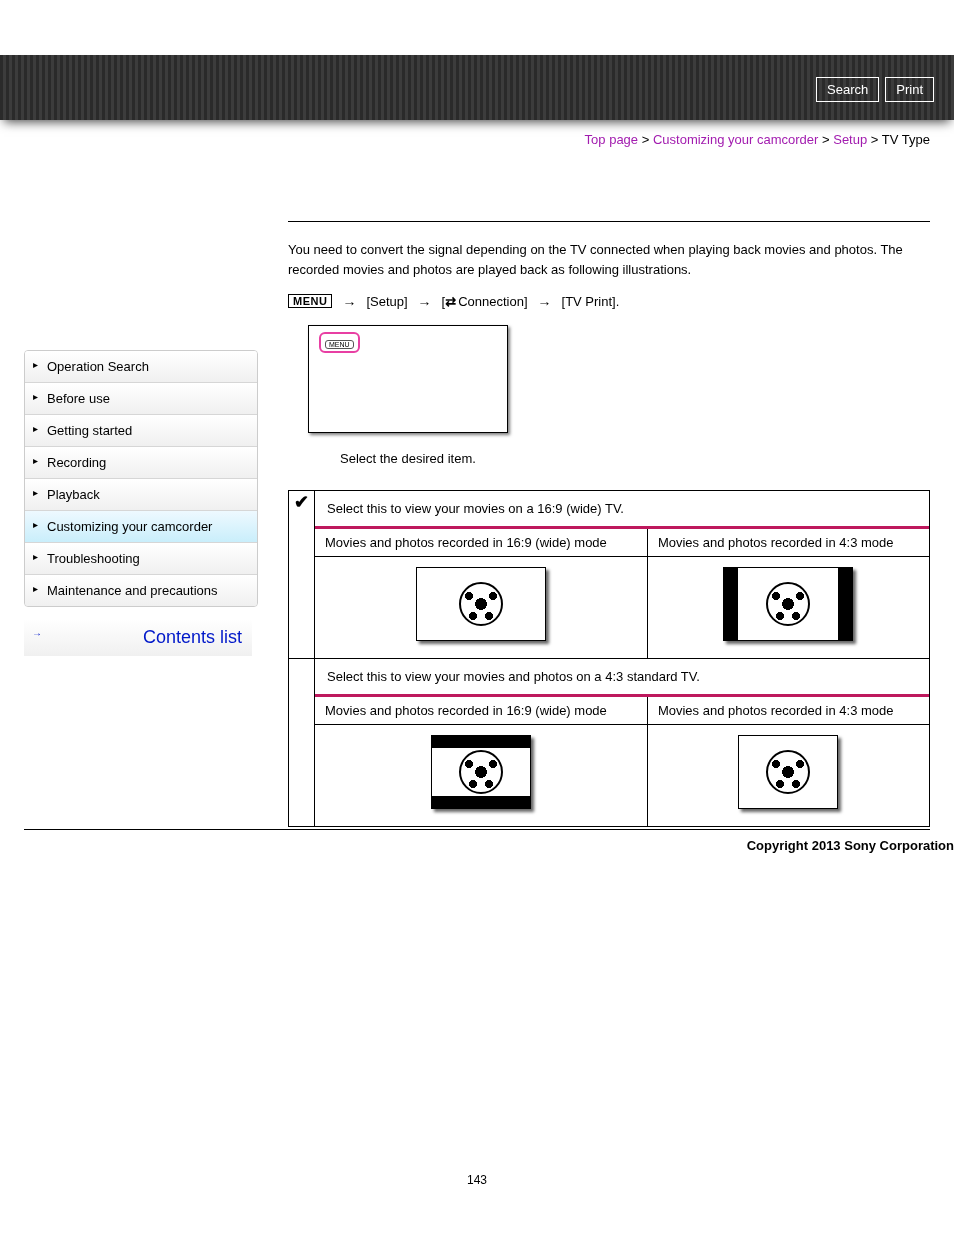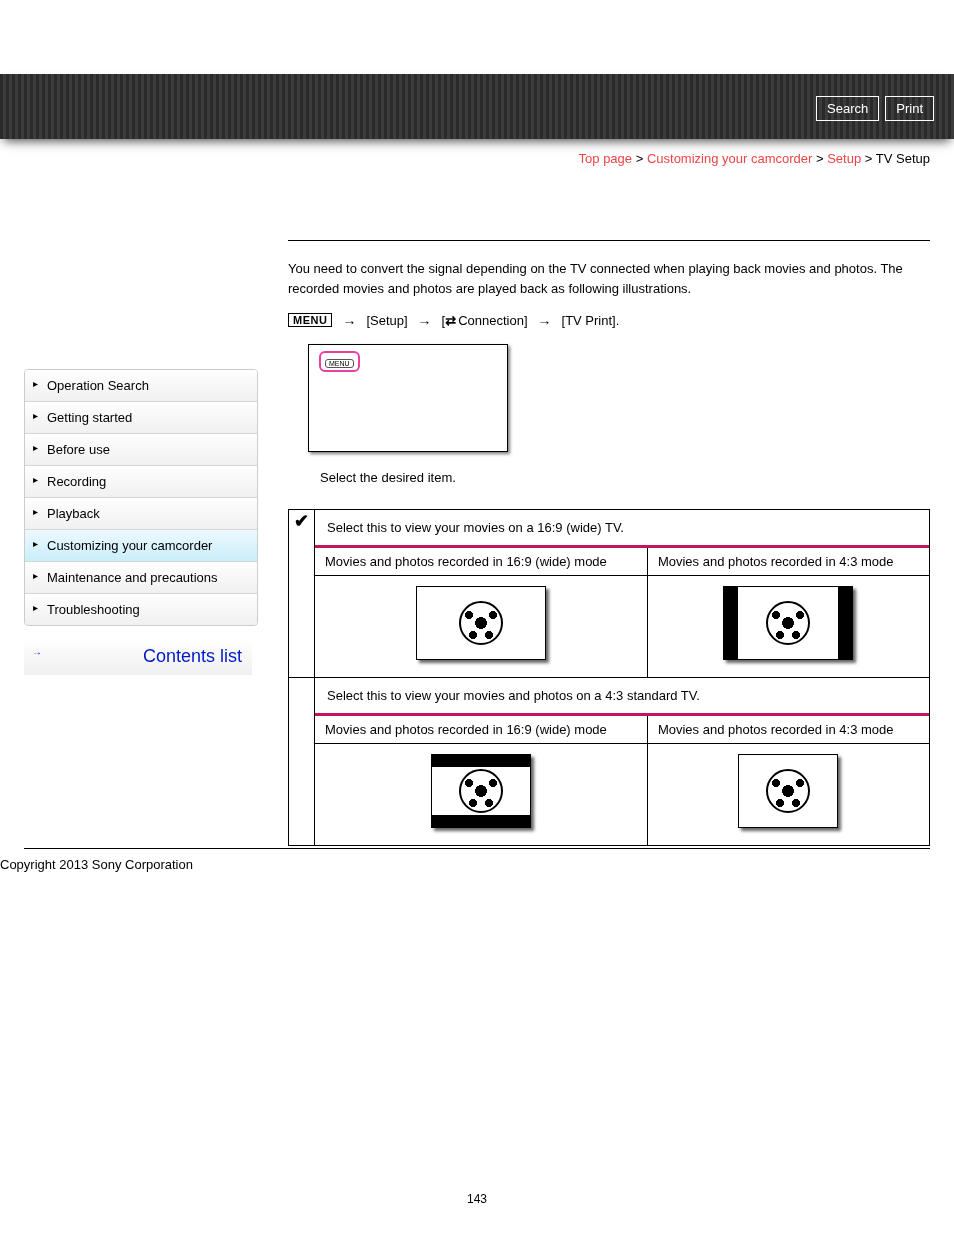--- a/index.html
+++ b/index.html
@@ -2,31 +2,31 @@
 <html><head>
 <meta charset="utf-8">
 <style>
   * { box-sizing: border-box; margin: 0; padding: 0; }
   body { font-family: Arial, Helvetica, sans-serif; font-size: 13px; color: #000; background: #fff; }
   .page { width: 954px; margin: 0 auto; background: #fff; position: relative; }
 
   
   .header {
     height: 65px;
-    margin-top: 74px;
+    margin-top: 55px;
     background: repeating-linear-gradient(90deg,#2a2a2a 0 3px,#3c3c3c 3px 6px);
     box-shadow: 0 6px 10px -4px rgba(0,0,0,0.7);
     position: relative;
   }
   .header-buttons { position: absolute; right: 20px; top: 22px; display: flex; gap: 6px; }
   .hbtn { border: 1px solid #fff; color: #fff; background: transparent; padding: 4px 10px; font-size: 13px; cursor: pointer; }
 
   
   .breadcrumb { text-align: right; padding: 12px 24px 32px 0; font-size: 13px; }
-  .breadcrumb a { color: #ef4444; text-decoration: none; }
+  .breadcrumb a { color: #a21caf; text-decoration: none; }
   .breadcrumb .sep { color: #000; }
   .breadcrumb .current { color: #000; }
 
   .layout { display: flex; align-items: center; gap: 30px; padding: 0 24px; }
   .sidebar { width: 234px; flex-shrink: 0; }
   .sidebar ul { list-style: none; border: 1px solid #ccc; border-radius: 4px; overflow: hidden; background: linear-gradient(#fff,#f3f3f3); }
   .sidebar li { border-bottom: 1px solid #d6d6d6; }
   .sidebar li:last-child { border-bottom: none; }
   .sidebar a { display: block; padding: 8px 10px 8px 22px; color: #000; text-decoration: none; position: relative; background: linear-gradient(#fff,#f0f0f0); }
   .sidebar a::before { content: "▸"; position: absolute; left: 8px; top: 8px; font-size: 10px; color: #000; }
@@ -45,21 +45,21 @@
   .swap-icon { display:inline-block; font-weight:bold; margin-right:2px; }
 
   .screen-illus {
     width: 200px; height: 108px; border: 1px solid #000;
     box-shadow: 2px 2px 3px rgba(0,0,0,0.5);
     margin: 0 0 18px 20px; position: relative; background: #fff;
   }
   .screen-illus .btn { position: absolute; top: 6px; left: 10px; border: 2px solid #e83fa3; border-radius: 6px; padding: 1px 4px; }
   .screen-illus .btn span { display:inline-block; border:1px solid #555; border-radius:3px; font-size:7px; padding:0 3px; }
 
-  .caption { margin: 10px 0 24px 32px; }
+  .caption { margin: 10px 0 24px 52px; }
 
   table.options { border-collapse: collapse; width: 100%; }
   table.options > tbody > tr > td { border: 1px solid #000; vertical-align: top; padding: 0; }
   td.check { width: 26px; text-align: center; vertical-align: middle; }
   td.check .checkmark { font-size: 18px; font-weight: bold; }
   .option-desc { padding: 10px 12px; border-bottom: 3px solid #be185d; }
   table.inner { border-collapse: collapse; width: 100%; }
   table.inner td { border: 1px solid #000; border-top: none; padding: 6px 10px; text-align: left; vertical-align: top; }
   table.inner td:first-child { border-left: none; }
   table.inner td:last-child { border-right: none; }
@@ -82,21 +82,21 @@
       radial-gradient(circle at 20% 30%, #000 0 4px, transparent 4px),
       radial-gradient(circle at 80% 30%, #000 0 4px, transparent 4px),
       radial-gradient(circle at 30% 80%, #000 0 4px, transparent 4px),
       radial-gradient(circle at 70% 80%, #000 0 4px, transparent 4px);
   }
 
   .backtop { text-align: right; padding: 24px 24px 4px 0; }
   .backtop a { color: #0018c9; text-decoration: none; font-size: 13px; }
   .backtop a::before { content:"▲"; color:#0018c9; font-size:10px; margin-right:4px; }
   .footer-rule { border:none; border-top:1px solid #000; margin: 2px 24px 8px 24px; }
-  .copyright { text-align: left; font-size: 13px; padding-bottom: 40px; }
+  .copyright { text-align: right; font-size: 13px; padding-bottom: 40px; font-weight: bold; }
   .pagenum { text-align: center; font-size: 12px; padding: 280px 0 20px; }
 </style>
 </head>
 <body>
 
 <div class="page">
 
   <div class="header">
     <div class="header-buttons">
       <button class="hbtn">Search</button>
@@ -104,49 +104,49 @@
     </div>
   </div>
 
   <div class="breadcrumb">
     <a href="#">Top page</a>
     <span class="sep">&gt;</span>
     <a href="#">Customizing your camcorder</a>
     <span class="sep">&gt;</span>
     <a href="#">Setup</a>
     <span class="sep">&gt;</span>
-    <span class="current">TV Setup</span>
+    <span class="current">TV Type</span>
   </div>
 
   <div class="layout">
     <nav class="sidebar">
       <ul id="sidebar-list">
           <li>
             <a href="#">Operation Search</a>
           </li>
           <li>
+            <a href="#">Before use</a>
+          </li>
+          <li>
             <a href="#">Getting started</a>
-          </li>
-          <li>
-            <a href="#">Before use</a>
           </li>
           <li>
             <a href="#">Recording</a>
           </li>
           <li>
             <a href="#">Playback</a>
           </li>
           <li class="active">
             <a href="#">Customizing your camcorder</a>
           </li>
           <li>
+            <a href="#">Troubleshooting</a>
+          </li>
+          <li>
             <a href="#">Maintenance and precautions</a>
-          </li>
-          <li>
-            <a href="#">Troubleshooting</a>
           </li>
         </ul>
       <div class="contents-link">
         <a href="#">Contents list</a>
       </div>
     </nav>
 
     <div class="main">
       <hr class="hr">
       <p class="intro">You need to convert the signal depending on the TV connected when playing back movies and photos. The recorded movies and photos are played back as following illustrations.</p>

